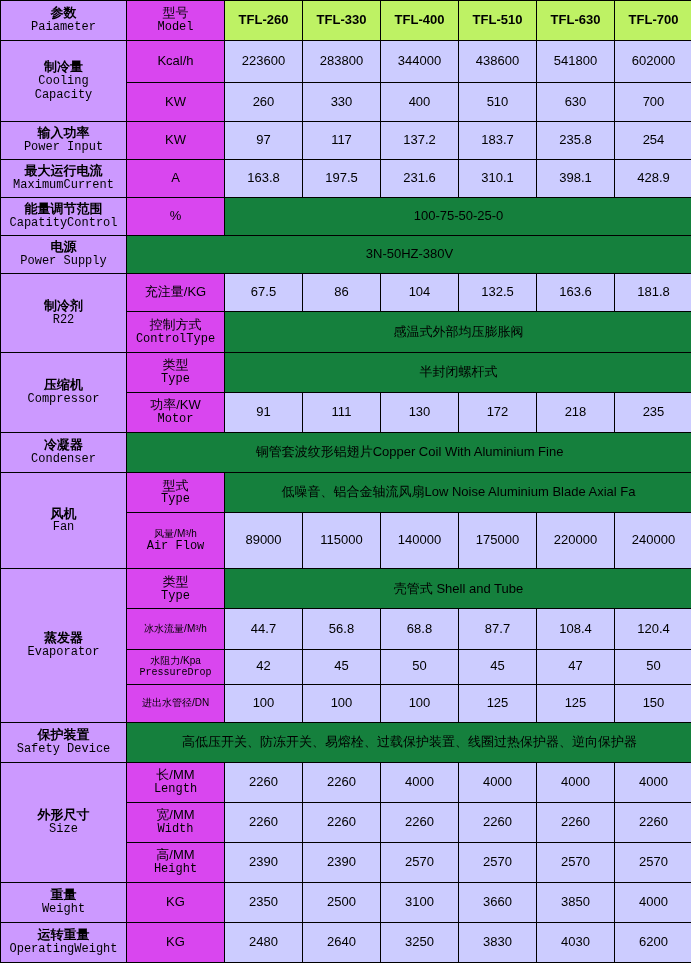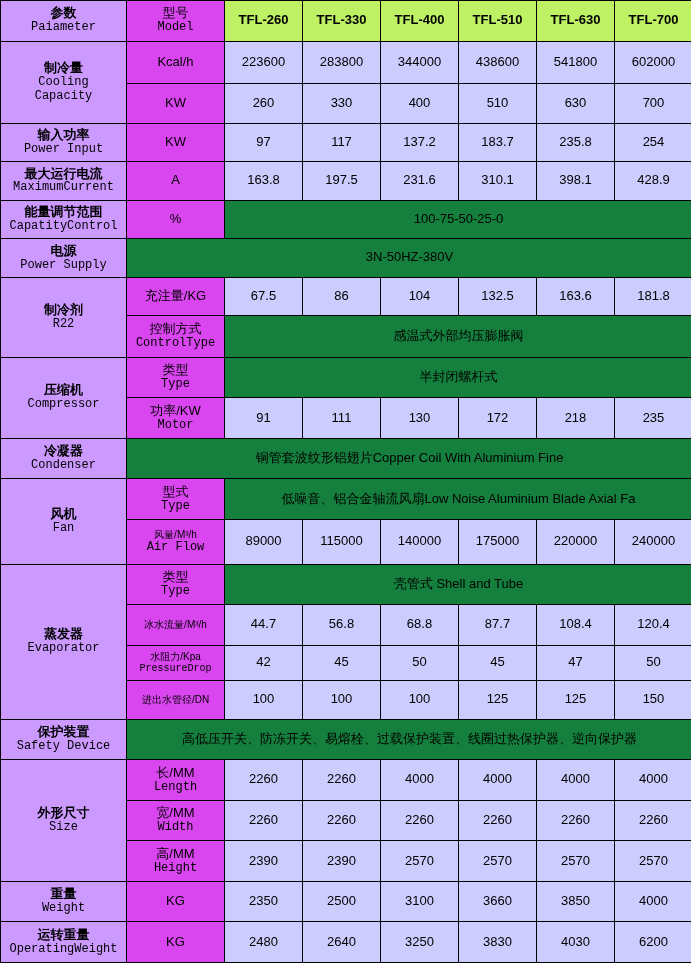--- a/index.html
+++ b/index.html
@@ -213,21 +213,21 @@
       <td class="lilac" rowspan="2">
         <div class="cn b">风机</div>
         <div class="en">Fan</div>
       </td>
       <td class="greyc">
         <div class="cn">型式</div>
         <div class="en">Type</div>
       </td>
       <td class="lav2 small" colspan="6">低噪音、铝合金轴流风扇Low Noise Aluminium Blade Axial Fa</td>
     </tr>
-    <tr style="height:44px">
+    <tr style="height:56px">
       <td class="greyc">
         <div class="cn smaller">风量/M³/h</div>
         <div class="en">Air Flow</div>
       </td>
       <td class="lav small">89000</td>
       <td class="lav small">115000</td>
       <td class="lav small">140000</td>
       <td class="lav small">175000</td>
       <td class="lav small">220000</td>
       <td class="lav small">240000</td>

